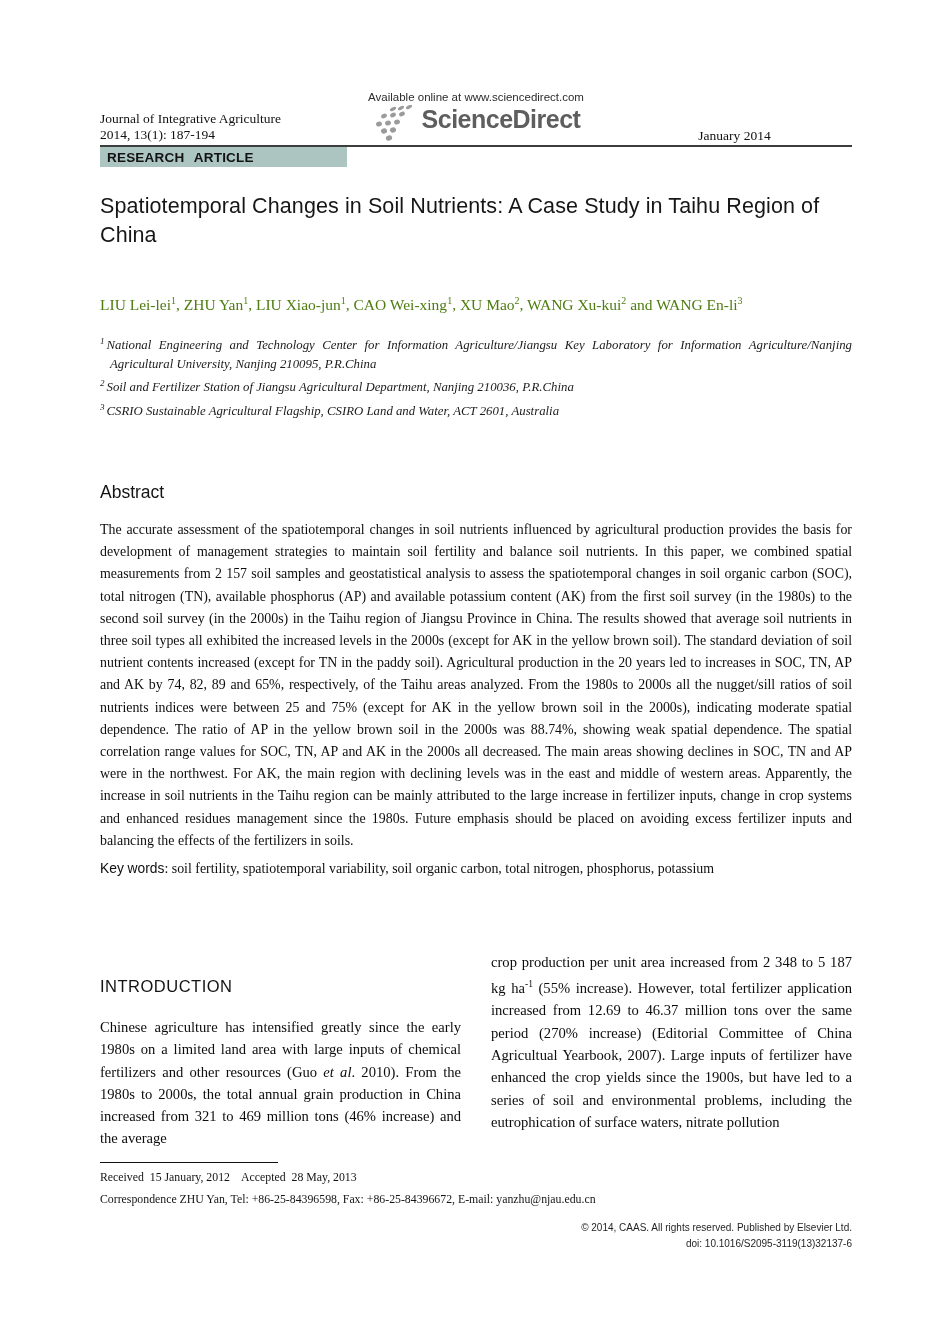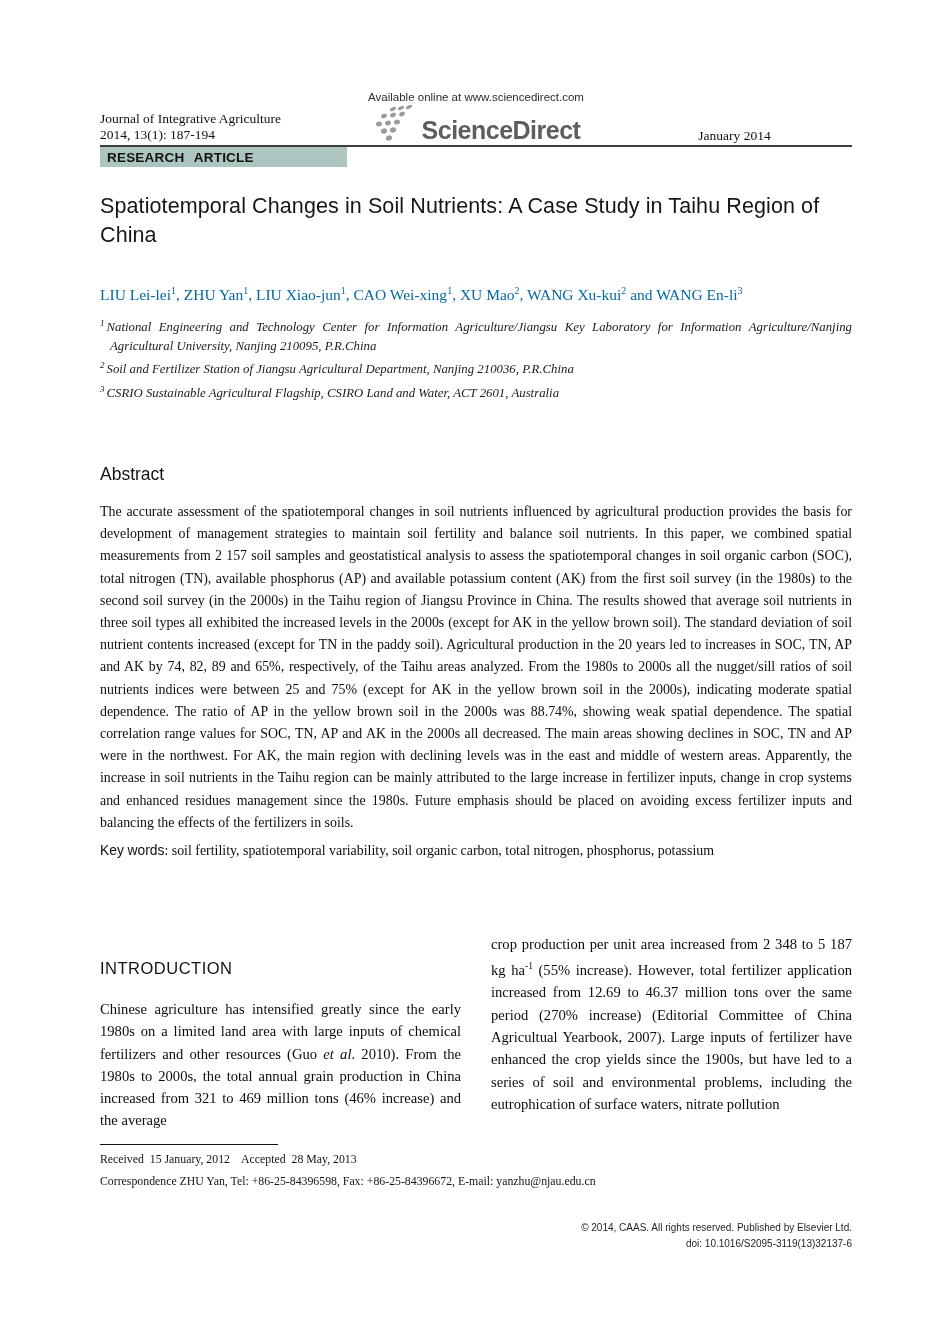--- a/index.html
+++ b/index.html
@@ -37,21 +37,21 @@
     flex: 1;
   }
   .available-online {
     font-family: "Liberation Sans", sans-serif;
     font-size: 11.5px;
     color: #2c2c2c;
     margin-bottom: 2px;
   }
   .sd-logo {
     display: inline-flex;
-    align-items: flex-end;
+    align-items: flex-start;
     gap: 6px;
   }
   .sd-wordmark {
     font-family: "Liberation Sans", sans-serif;
     font-weight: bold;
     font-size: 25px;
     letter-spacing: -0.5px;
     color: #5e5e5e;
   }
   .header-right {
@@ -82,27 +82,27 @@
   .article-title {
     margin-top: 25px;
     font-family: "Liberation Sans", sans-serif;
     font-weight: normal;
     font-size: 21.5px;
     line-height: 29px;
     color: #161616;
     letter-spacing: 0.1px;
   }
   .authors {
-    margin-top: 35px;
+    margin-top: 45px;
     font-size: 15.5px;
-    color: #0369a1;
+    color: #4d7c0f;
   }
   .authors sup { font-size: 10px; }
   .affiliations {
-    margin-top: 10px;
+    margin-top: 18px;
     font-style: italic;
     font-size: 12.8px;
     line-height: 19px;
     color: #1a1a1a;
   }
   .affil {
     padding-left: 10px;
     text-indent: -10px;
     text-align: justify;
   }

